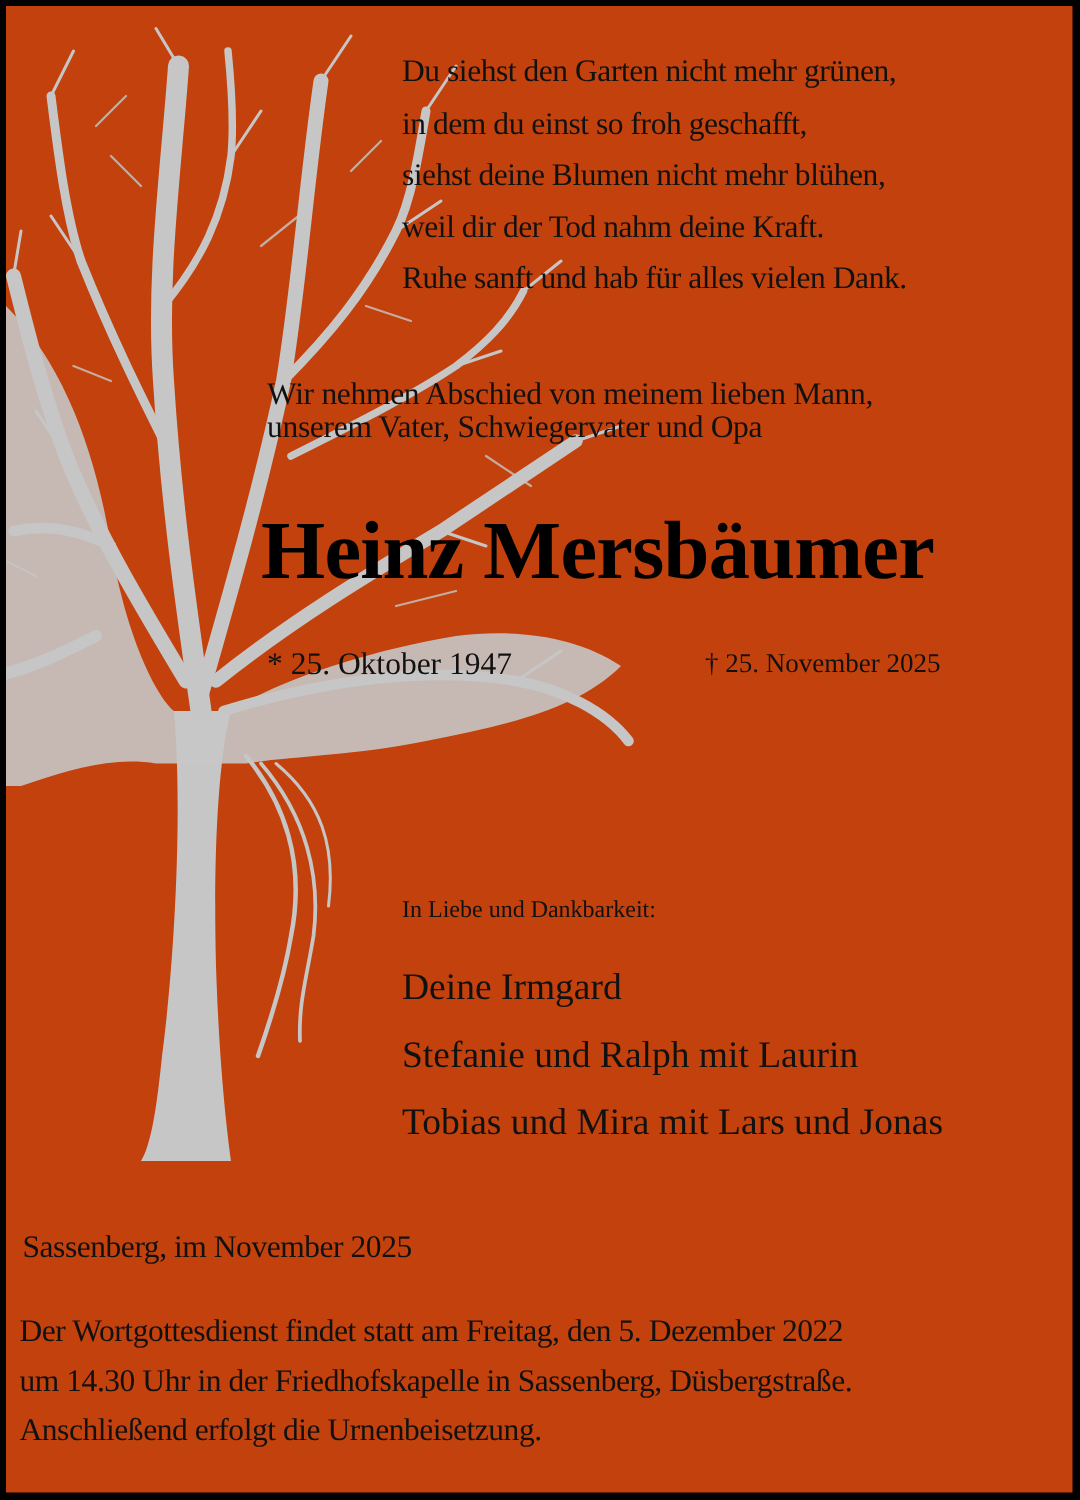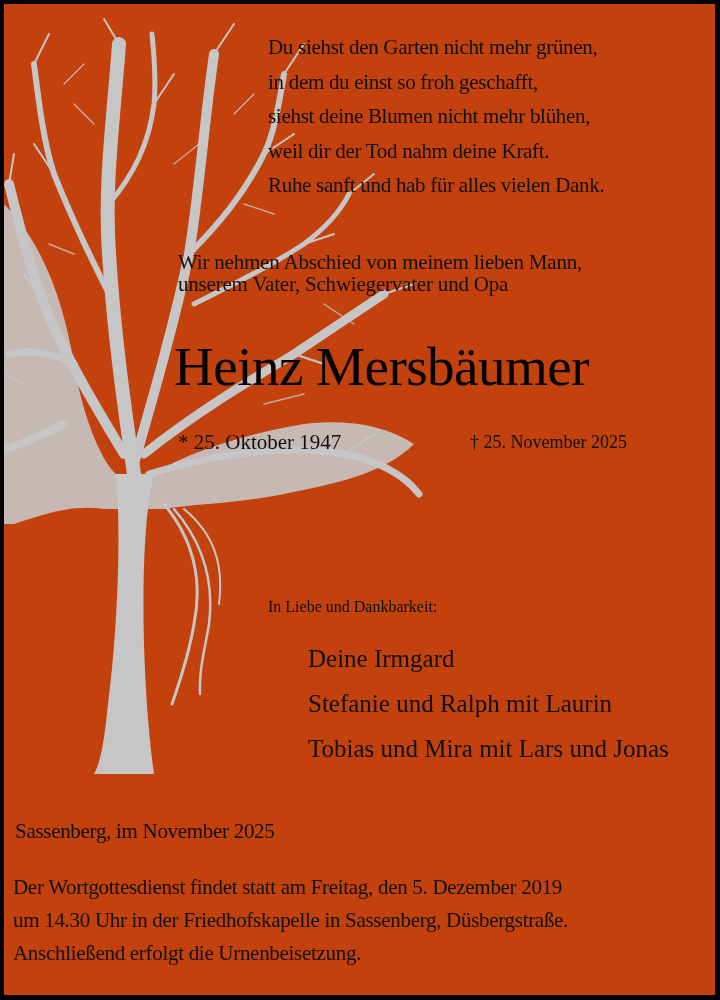--- a/index.html
+++ b/index.html
@@ -44,21 +44,21 @@
       left: 174px;
       top: 247px;
       font-size: 21px;
       line-height: 22px;
       letter-spacing: -0.2px;
     }
     .name {
       left: 170px;
       top: 330px;
       font-size: 55px;
-      font-weight: normal;
+      font-weight: bold;
       letter-spacing: -0.5px;
       line-height: 66px;
       color: #000;
     }
     .born {
       left: 174px;
       top: 425px;
       font-size: 21px;
       line-height: 26px;
     }
@@ -73,21 +73,21 @@
       top: 590px;
       font-size: 16px;
       line-height: 26px;
     }
     .family {
       left: 264px;
       top: 632px;
       font-size: 25px;
       line-height: 45px;
     }
-    .family div { height: 45px; margin-left: 40px; }
+    .family div { height: 45px; }
     .place {
       left: 11px;
       top: 814px;
       font-size: 21px;
       line-height: 26px;
       letter-spacing: -0.3px;
     }
     .service {
       left: 9px;
       top: 867px;
@@ -152,18 +152,18 @@
 
   <div class="abs family">
     <div>Deine Irmgard</div>
     <div>Stefanie und Ralph mit Laurin</div>
     <div>Tobias und Mira mit Lars und Jonas</div>
   </div>
 
   <div class="abs place">Sassenberg, im November 2025</div>
 
   <div class="abs service">
-    <div>Der Wortgottesdienst findet statt am Freitag, den 5. Dezember 2019</div>
+    <div>Der Wortgottesdienst findet statt am Freitag, den 5. Dezember 2022</div>
     <div>um 14.30 Uhr in der Friedhofskapelle in Sassenberg, Düsbergstraße.</div>
     <div>Anschließend erfolgt die Urnenbeisetzung.</div>
   </div>
 
 </div>
 
 </body></html>

